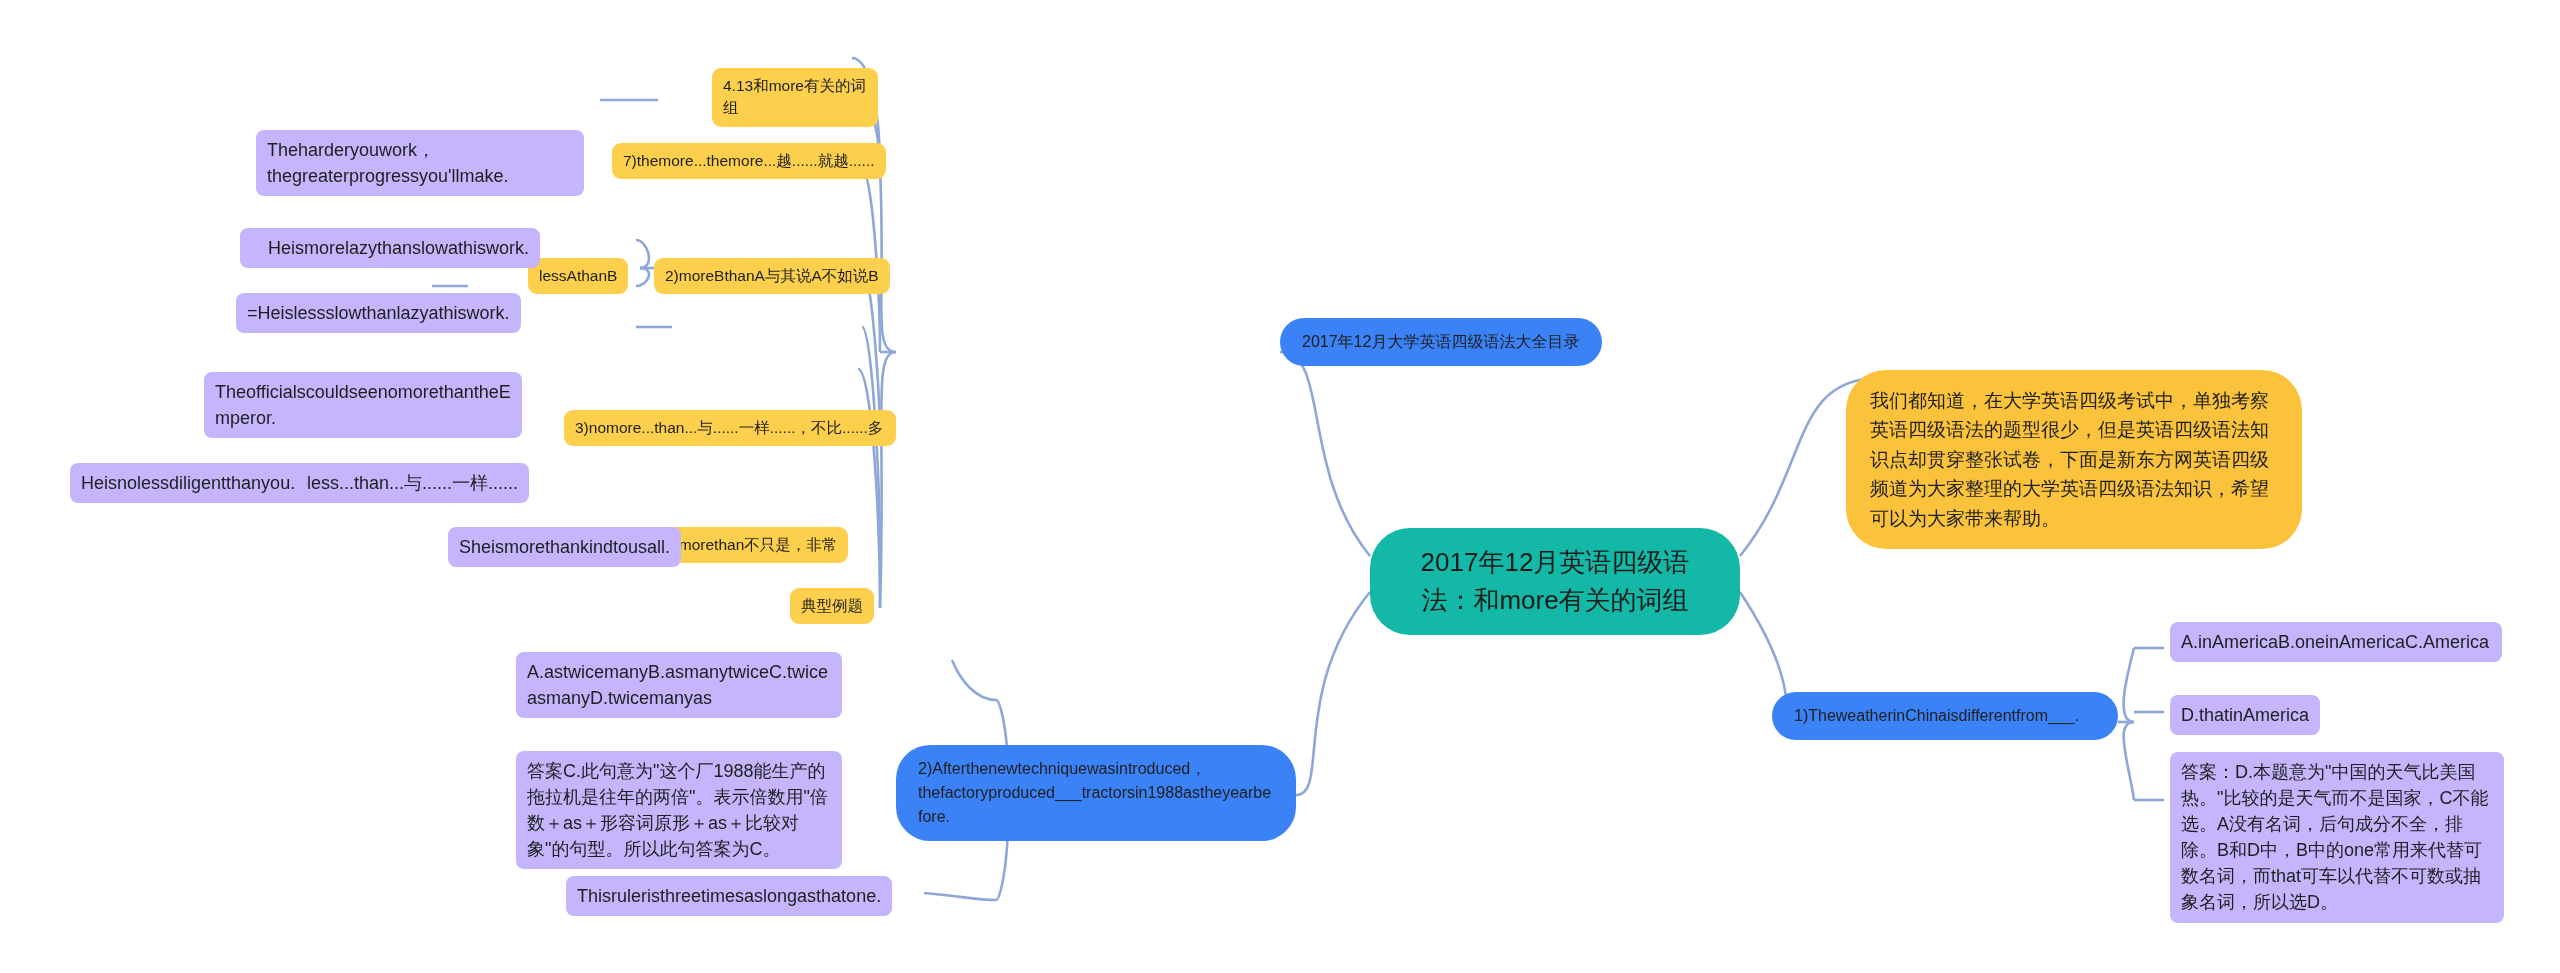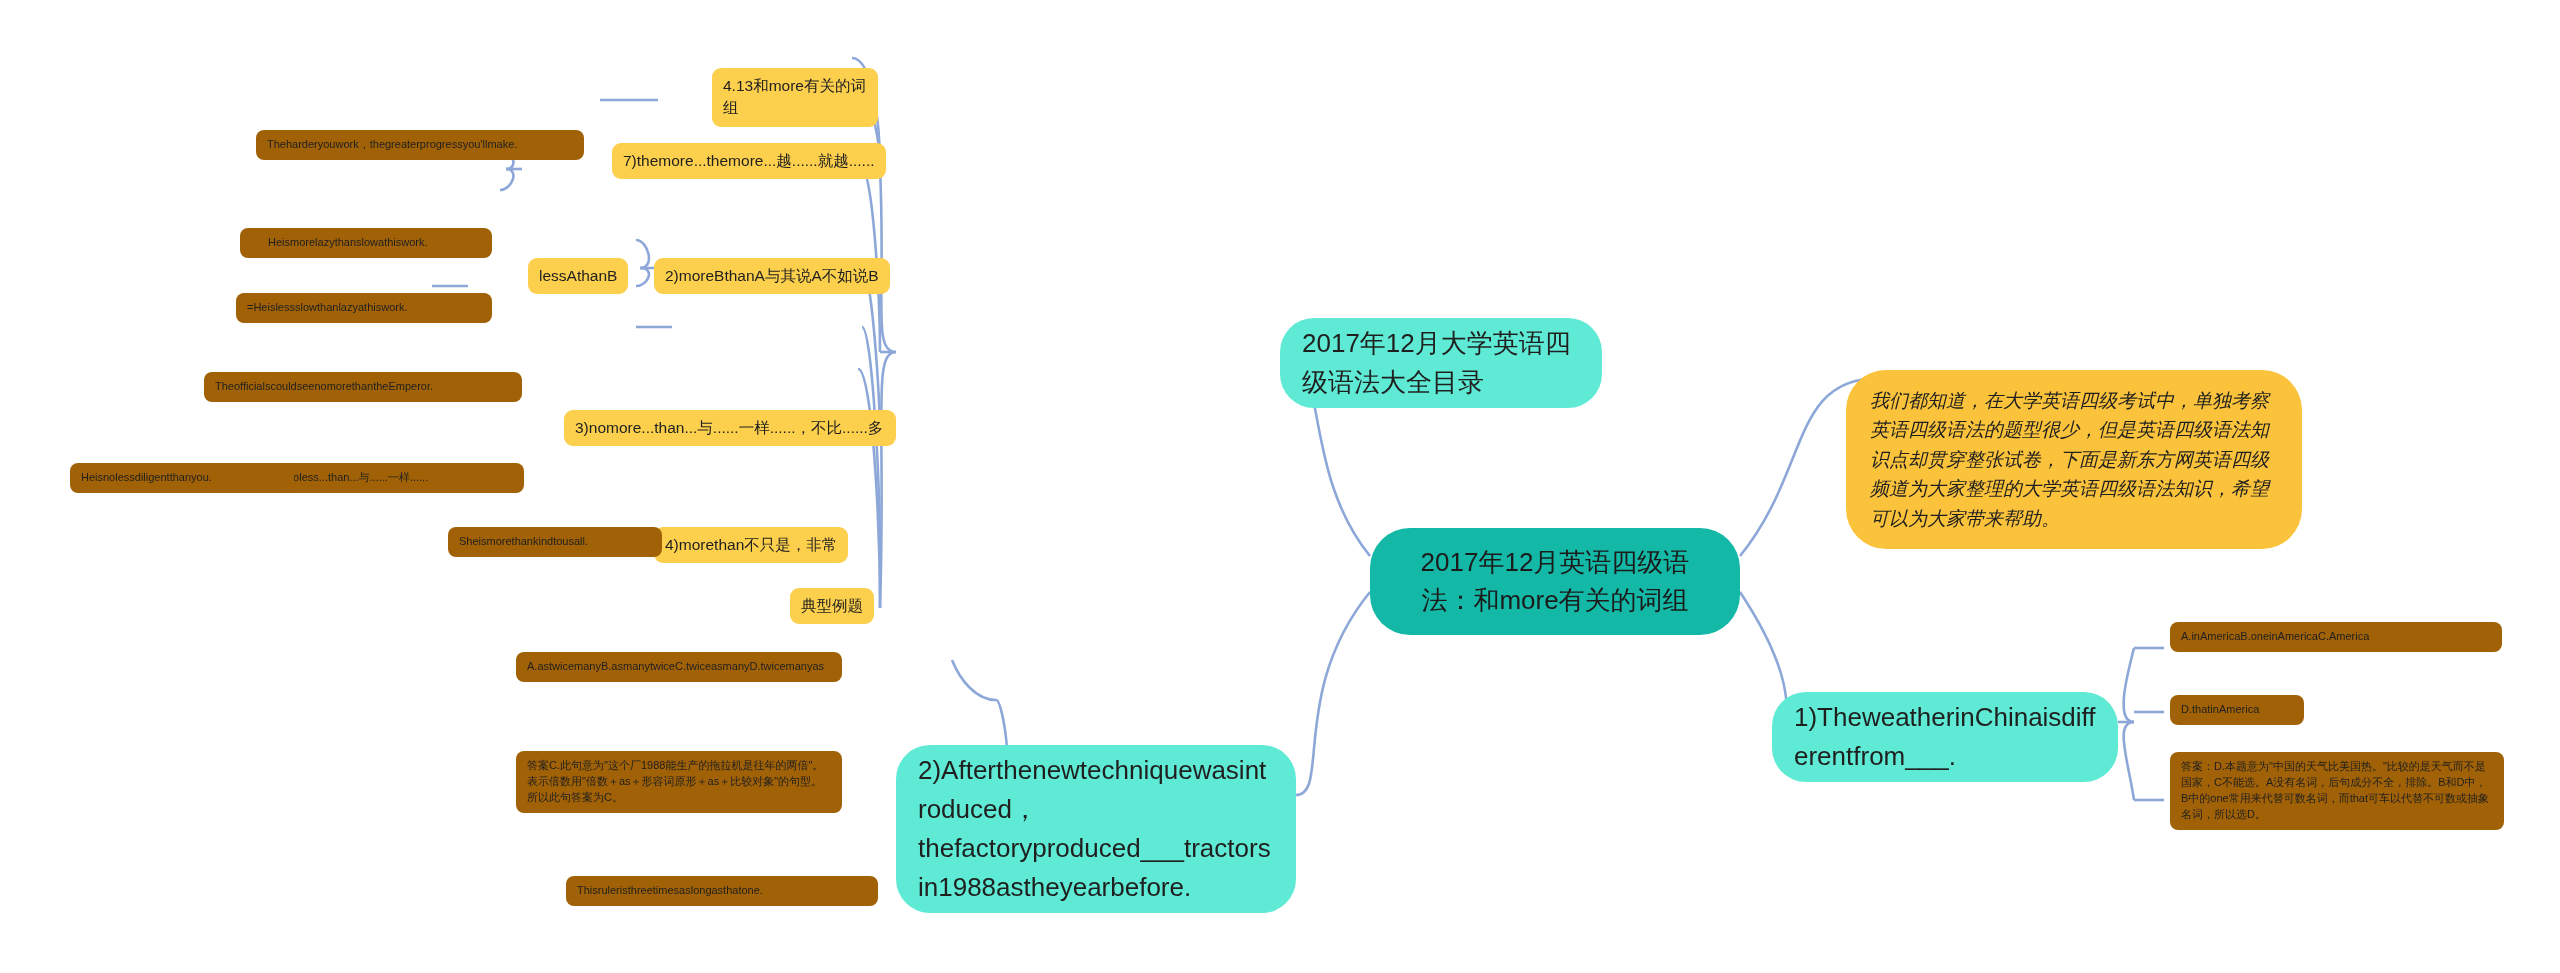--- a/index.html
+++ b/index.html
@@ -2,25 +2,25 @@
 <html><head>
 <meta charset="utf-8">
 <style>
   html,body{margin:0;padding:0;background:#ffffff;}
   body{font-family:"Liberation Sans","DejaVu Sans",sans-serif;}
   #canvas{position:relative;width:2560px;height:973px;background:#ffffff;overflow:hidden;}
   svg.links{position:absolute;left:0;top:0;width:2560px;height:973px;pointer-events:none;}
   .node{position:absolute;box-sizing:border-box;display:flex;align-items:center;
         color:#1f1f1f;white-space:pre-wrap;word-break:break-word;}
   
-  .leaf{background:#a16207;border-radius:8px;padding:7px 11px;font-size:11px;line-height:1.45;}
+  .leaf{background:#c4b5fd;border-radius:8px;padding:7px 11px;font-size:18px;line-height:1.45;}
   
   .branch{background:#fccf4d;border-radius:9px;padding:7px 11px;font-size:15.5px;line-height:1.45;}
-  .branch-lg{background:#5eead4;border-radius:34px;padding:6px 22px;font-size:26px;line-height:1.5;}
-  .branch-xl{background:#fbc33c;border-radius:40px;padding:16px 24px;font-size:19px;line-height:1.55;font-style:italic;}
+  .branch-lg{background:#3b82f6;border-radius:34px;padding:12px 22px;font-size:16px;line-height:1.5;}
+  .branch-xl{background:#fbc33c;border-radius:40px;padding:16px 24px;font-size:19px;line-height:1.55;}
   .root{background:#14b8a6;border-radius:40px;padding:16px 26px;font-size:26px;line-height:1.45;
         justify-content:center;text-align:center;color:#1b1b1b;}
 </style>
 </head>
 <body>
 
 <div id="canvas">
 
   <svg class="links" viewBox="0 0 2560 973">
     <g fill="none" stroke="#8da8d8" stroke-width="2.6">

